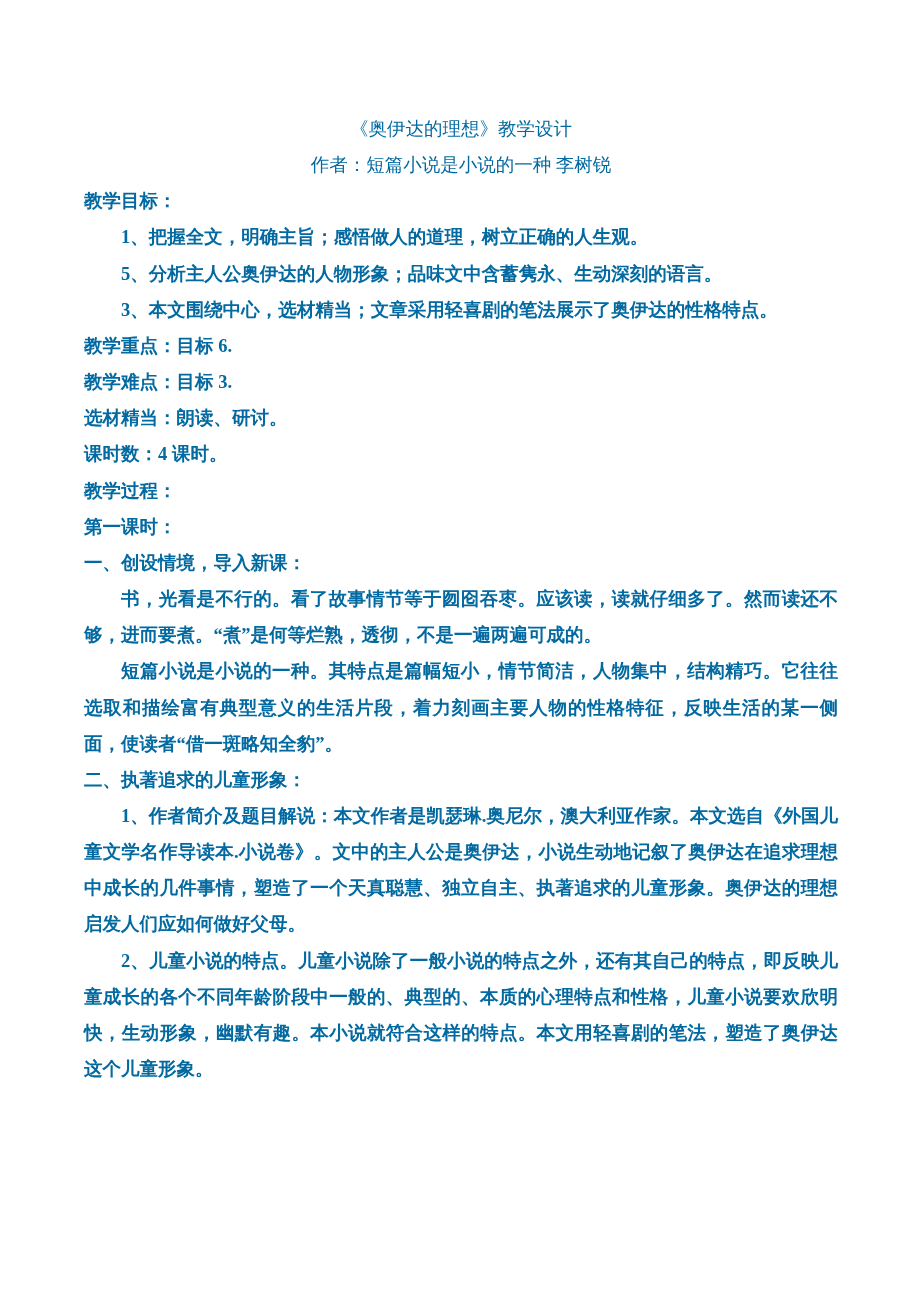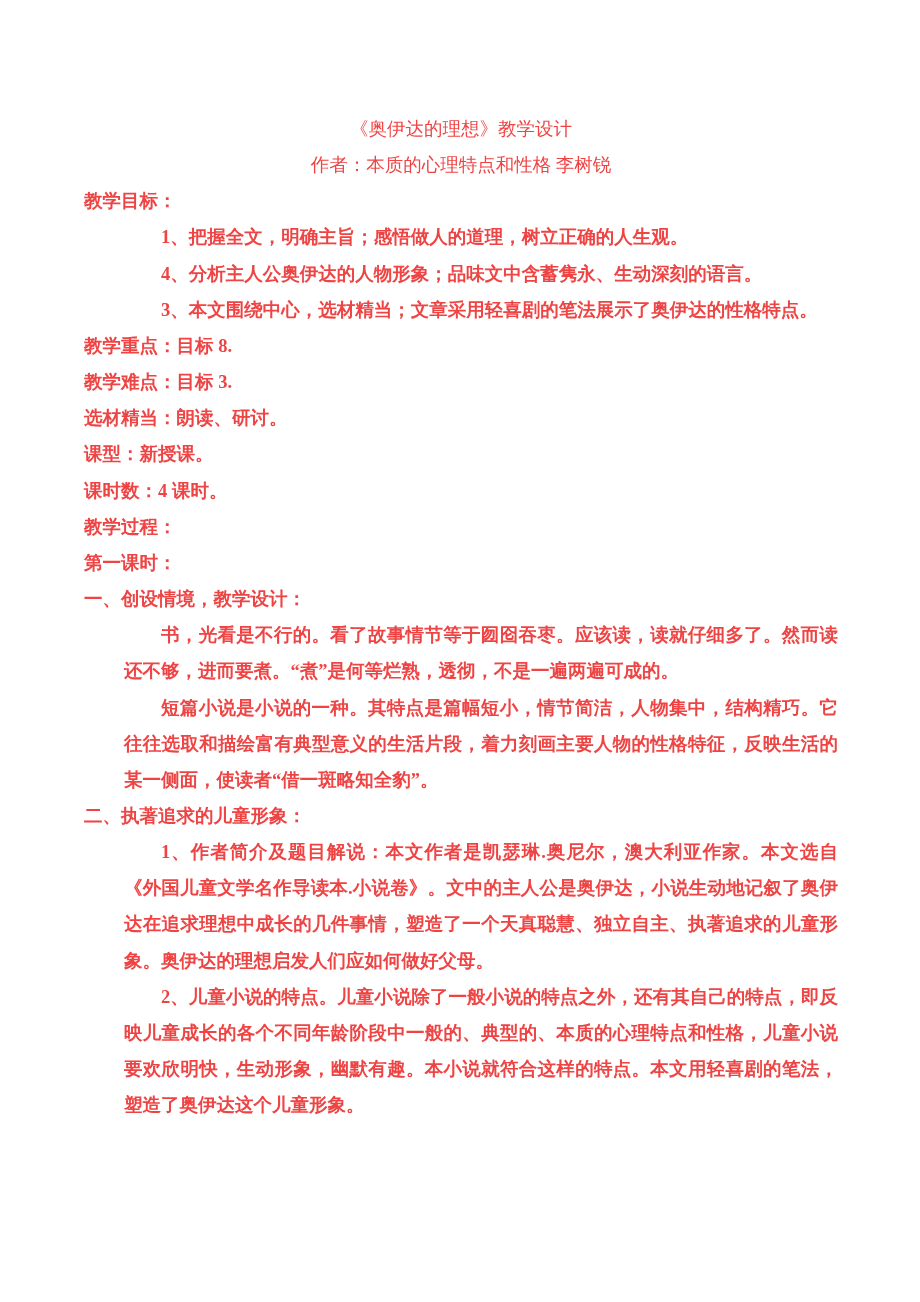--- a/index.html
+++ b/index.html
@@ -13,76 +13,74 @@
     height: 1302px;
     background: #ffffff;
     overflow: hidden;
     font-family: "Liberation Serif", "DejaVu Serif", serif;
   }
   .doc-content {
     position: absolute;
     left: 84px;
     top: 111px;
     width: 754px;
-    color: #ef4444;
+    color: #0369a1;
     font-size: 18.5px;
     line-height: 36.15px;
     letter-spacing: 0;
   }
   .doc-title,
   .doc-byline {
     margin: 0;
     text-align: center;
     font-weight: normal;
     font-size: 18.5px;
   }
   .para {
     margin: 0;
     text-align: justify;
     font-weight: bold;
   }
   .para.ind {
     text-indent: 2em;
-    margin-left: 40px;
   }
 </style>
 </head>
 <body>
 
 <div class="doc-page">
   <div class="doc-content">
 
     <p class="doc-title">《奥伊达的理想》教学设计</p>
 
-    <p class="doc-byline">作者：本质的心理特点和性格 李树锐</p>
+    <p class="doc-byline">作者：短篇小说是小说的一种 李树锐</p>
 
     <p class="para">教学目标：</p>
 
     <p class="para ind">1、把握全文，明确主旨；感悟做人的道理，树立正确的人生观。</p>
 
-    <p class="para ind">4、分析主人公奥伊达的人物形象；品味文中含蓄隽永、生动深刻的语言。</p>
+    <p class="para ind">5、分析主人公奥伊达的人物形象；品味文中含蓄隽永、生动深刻的语言。</p>
 
     <p class="para ind">3、本文围绕中心，选材精当；文章采用轻喜剧的笔法展示了奥伊达的性格特点。</p>
 
 
-    <p class="para">教学重点：目标 8.</p>
+    <p class="para">教学重点：目标 6.</p>
 
     <p class="para">教学难点：目标 3.</p>
 
     <p class="para">选材精当：朗读、研讨。</p>
 
-    <p class="para">课型：新授课。</p>
 
     <p class="para">课时数：4 课时。</p>
 
     <p class="para">教学过程：</p>
 
     <p class="para">第一课时：</p>
 
-    <p class="para">一、创设情境，教学设计：</p>
+    <p class="para">一、创设情境，导入新课：</p>
 
     <p class="para ind">书，光看是不行的。看了故事情节等于囫囵吞枣。应该读，读就仔细多了。然而读还不够，进而要煮。“煮”是何等烂熟，透彻，不是一遍两遍可成的。</p>
 
     <p class="para ind">短篇小说是小说的一种。其特点是篇幅短小，情节简洁，人物集中，结构精巧。它往往选取和描绘富有典型意义的生活片段，着力刻画主要人物的性格特征，反映生活的某一侧面，使读者“借一斑略知全豹”。</p>
 
     <p class="para">二、执著追求的儿童形象：</p>
 
     <p class="para ind">1、作者简介及题目解说：本文作者是凯瑟琳.奥尼尔，澳大利亚作家。本文选自《外国儿童文学名作导读本.小说卷》。文中的主人公是奥伊达，小说生动地记叙了奥伊达在追求理想中成长的几件事情，塑造了一个天真聪慧、独立自主、执著追求的儿童形象。奥伊达的理想启发人们应如何做好父母。</p>
 
     <p class="para ind">2、儿童小说的特点。儿童小说除了一般小说的特点之外，还有其自己的特点，即反映儿童成长的各个不同年龄阶段中一般的、典型的、本质的心理特点和性格，儿童小说要欢欣明快，生动形象，幽默有趣。本小说就符合这样的特点。本文用轻喜剧的笔法，塑造了奥伊达这个儿童形象。</p>

